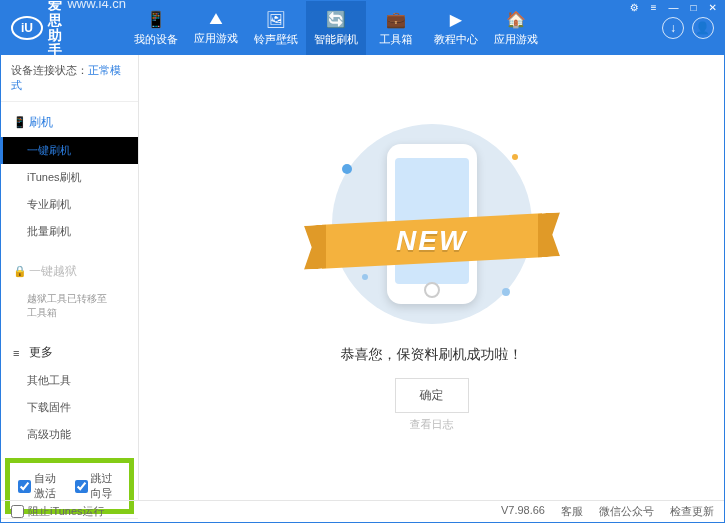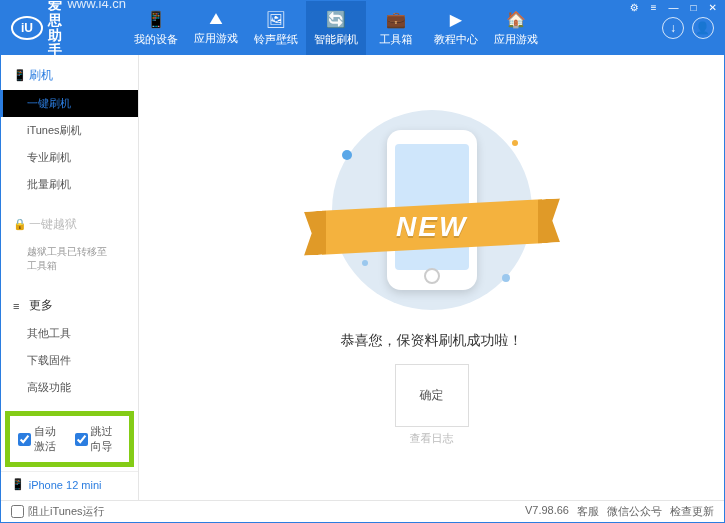--- a/index.html
+++ b/index.html
@@ -48,26 +48,26 @@
 .ribbon::before { left: -18px; clip-path: polygon(0 0, 100% 0, 100% 100%, 0 100%, 35% 50%); }
 .ribbon::after { right: -18px; clip-path: polygon(0 0, 100% 0, 65% 50%, 100% 100%, 0 100%); }
 .ribbon-text { color: #fff; font-weight: 900; font-size: 28px; font-style: italic; letter-spacing: 2px; text-shadow: 0 2px 0 rgba(0,0,0,0.15); transform: skewY(3deg); }
 .dots .d { position: absolute; border-radius: 50%; }
 .d1 { width: 10px; height: 10px; background: #5aa7e8; left: 10px; top: 40px; }
 .d2 { width: 6px; height: 6px; background: #9bc8ee; left: 30px; top: 150px; }
 .d3 { width: 6px; height: 6px; background: #f4b23e; right: 14px; top: 30px; }
 .d4 { width: 8px; height: 8px; background: #9bc8ee; right: 22px; bottom: 28px; }
 
 .result-msg { font-size: 14px; color: #333; margin-top: 22px; }
-.ok-btn { margin-top: 14px; padding: 22px 24px; border: 1px solid #ddd; background: #fff; font-size: 12px; color: #555; cursor: pointer; }
+.ok-btn { margin-top: 14px; padding: 8px 24px; border: 1px solid #ddd; background: #fff; font-size: 12px; color: #555; cursor: pointer; }
 .log-link { margin-top: 4px; font-size: 11px; color: #bbb; cursor: pointer; }
 
 .footer { position: absolute; bottom: 0; left: 0; right: 0; height: 22px; border-top: 1px solid #e5e5e5; display: flex; align-items: center; font-size: 11px; color: #666; padding: 0 10px; }
 .footer label { display: flex; align-items: center; gap: 4px; justify-content: flex-end; }
-.footer-right { margin-left: auto; display: flex; gap: 8px; }
+.footer-right { margin-left: auto; display: flex; gap: 16px; }
 .footer-right span { cursor: pointer; }
 
 .title-icon { display: inline-block; width: 10px; font-size: 11px; }
 </style>
 </head>
 <body>
 
 <div class="win-ctrls">
   <span>⚙</span>
   <span>≡</span>
@@ -115,20 +115,23 @@
       </div>
     </div>
   <div class="header-right">
     <div class="circle-btn">↓</div>
     <div class="circle-btn">👤</div>
   </div>
 </div>
 
 <div class="body">
   <div class="sidebar">
+    <div class="status-row">
+      <span>设备连接状态：</span><span class="status-val">正常模式</span>
+    </div>
     <div id="side-groups">
         <div class="side-group">
           <div class="side-title link">
             <span class="title-icon">📱</span>
             <span>刷机</span>
           </div>
           <div class="side-item active">一键刷机</div>
           <div class="side-item">iTunes刷机</div>
           <div class="side-item">专业刷机</div>
           <div class="side-item">批量刷机</div>

